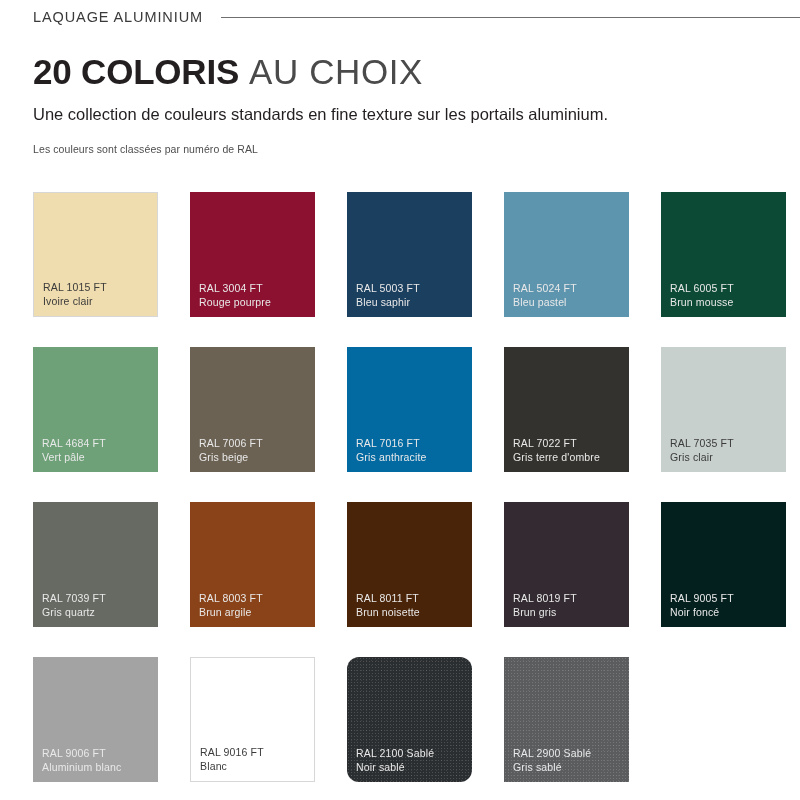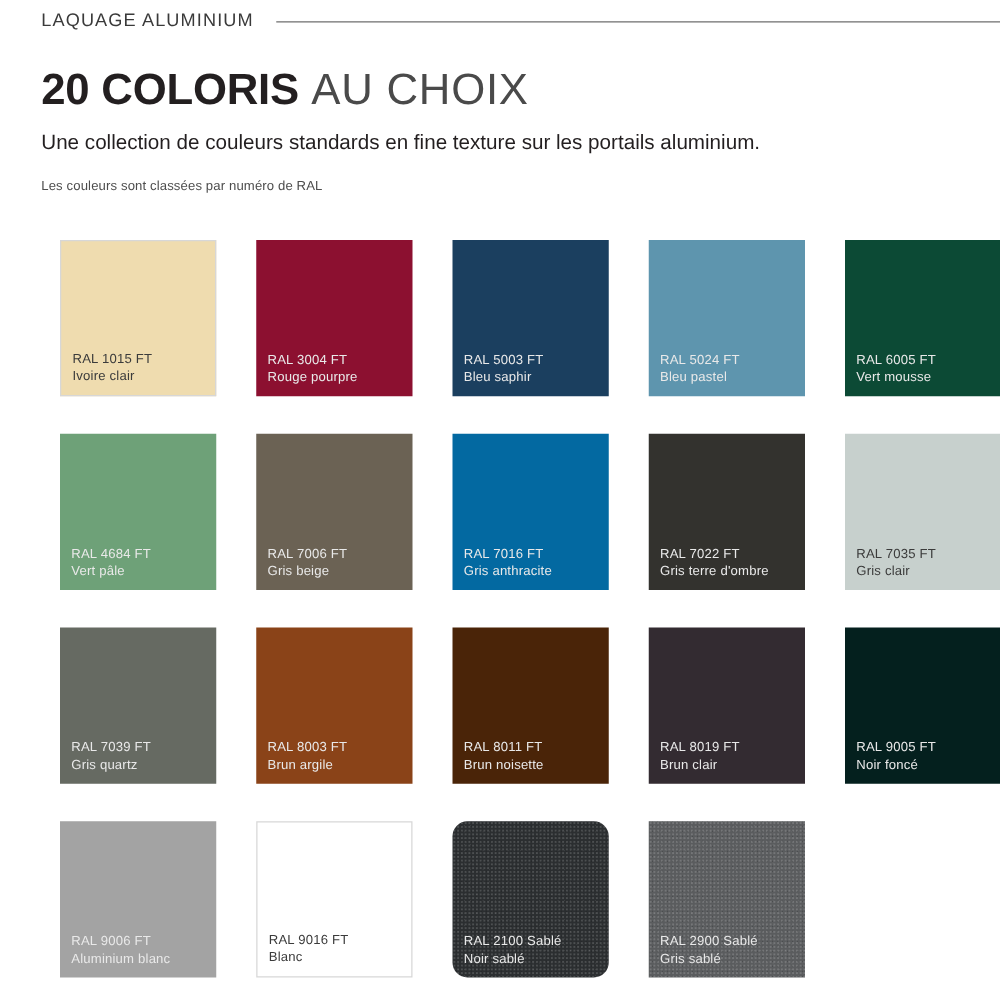--- a/index.html
+++ b/index.html
@@ -59,21 +59,21 @@
     margin:19px 0 0 0;
     font-size:10.5px;
     line-height:13px;
     color:#4d4d4d;
     letter-spacing:0.1px;
   }
 
   
   .grid{
     position:absolute;
-    left:48px;top:192px;
+    left:33px;top:192px;
     width:735px;
     display:grid;
     grid-template-columns:repeat(5,125px);
     grid-template-rows:repeat(4,125px);
     column-gap:32px;
     row-gap:30px;
   }
   .swatch{
     position:relative;
     width:125px;height:125px;
@@ -149,21 +149,21 @@
     </div>
     <div class="swatch on-dark" style="background: rgb(94, 149, 174);">
       <div class="caption">
         <span class="ral">RAL 5024 FT</span>
         <span class="name">Bleu pastel</span>
       </div>
     </div>
     <div class="swatch on-dark" style="background: rgb(12, 74, 53);">
       <div class="caption">
         <span class="ral">RAL 6005 FT</span>
-        <span class="name">Vert mousse</span>
+        <span class="name">Brun mousse</span>
       </div>
     </div>
     <div class="swatch on-dark" style="background: rgb(110, 161, 120);">
       <div class="caption">
         <span class="ral">RAL 4684 FT</span>
         <span class="name">Vert pâle</span>
       </div>
     </div>
     <div class="swatch on-dark" style="background: rgb(107, 98, 84);">
       <div class="caption">
@@ -203,21 +203,21 @@
     </div>
     <div class="swatch on-dark" style="background: rgb(74, 36, 8);">
       <div class="caption">
         <span class="ral">RAL 8011 FT</span>
         <span class="name">Brun noisette</span>
       </div>
     </div>
     <div class="swatch on-dark" style="background: rgb(51, 43, 49);">
       <div class="caption">
         <span class="ral">RAL 8019 FT</span>
-        <span class="name">Brun clair</span>
+        <span class="name">Brun gris</span>
       </div>
     </div>
     <div class="swatch on-dark" style="background: rgb(4, 32, 30);">
       <div class="caption">
         <span class="ral">RAL 9005 FT</span>
         <span class="name">Noir foncé</span>
       </div>
     </div>
     <div class="swatch on-dark" style="background: rgb(163, 163, 163);">
       <div class="caption">

